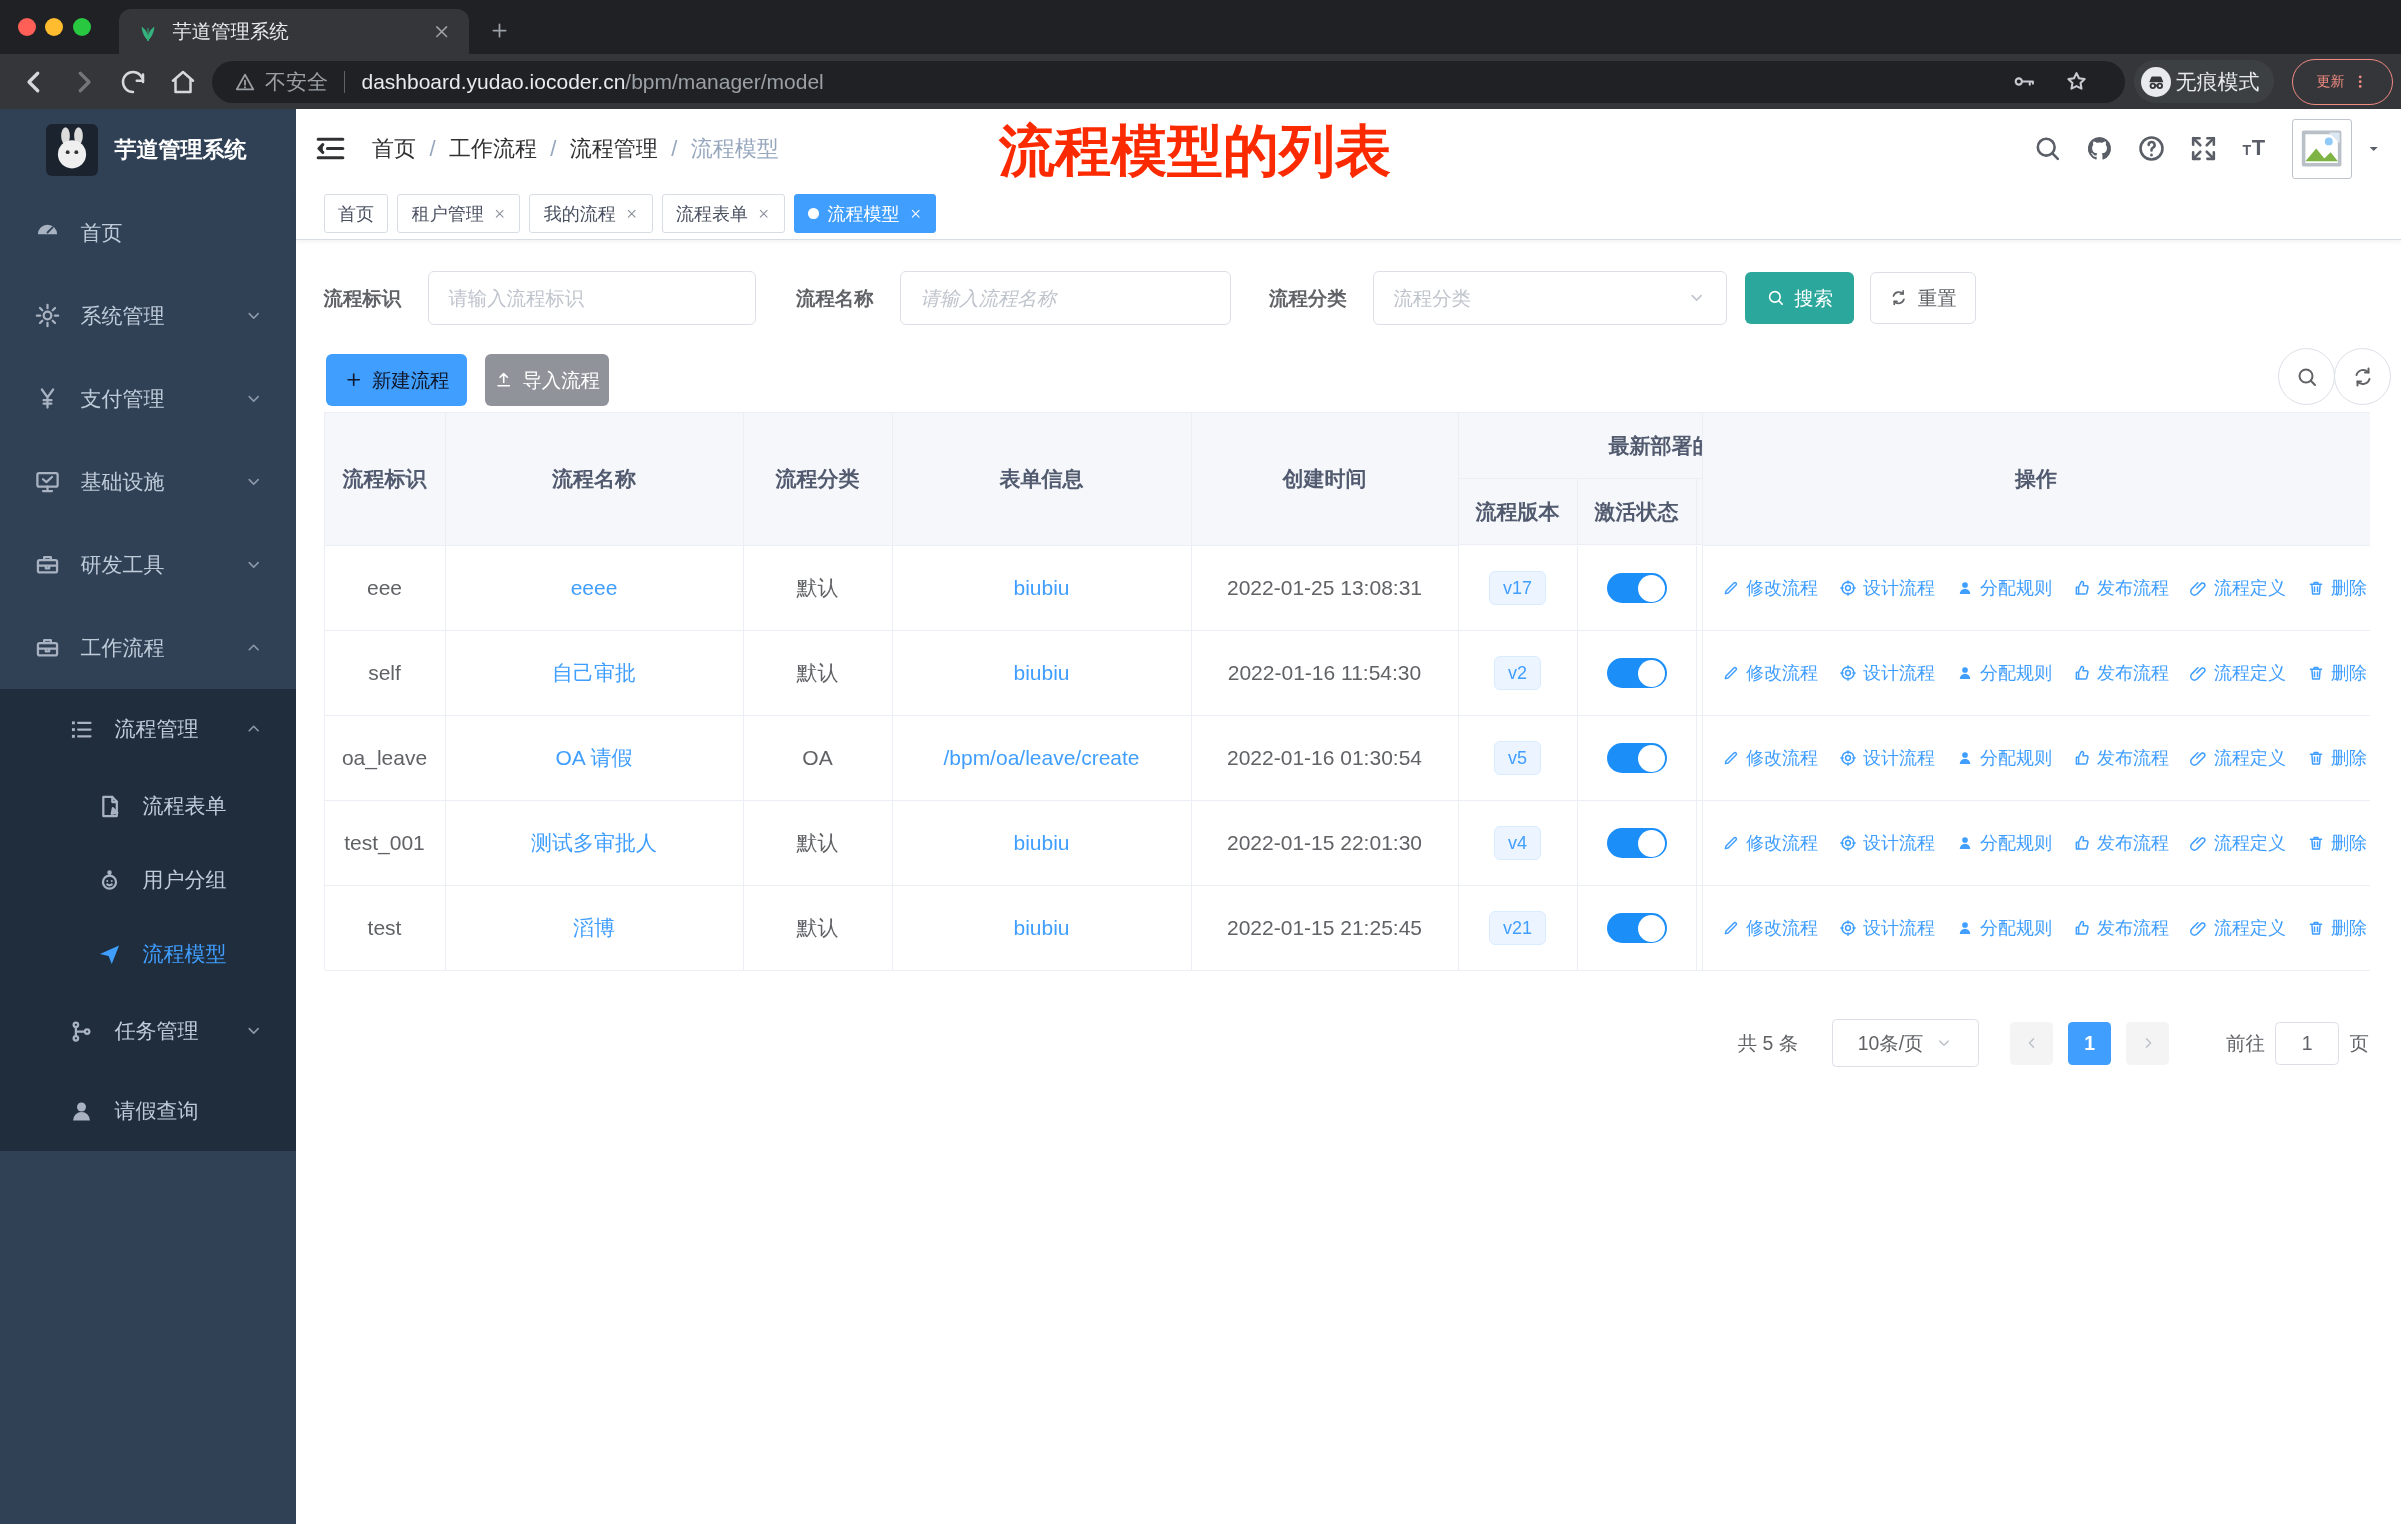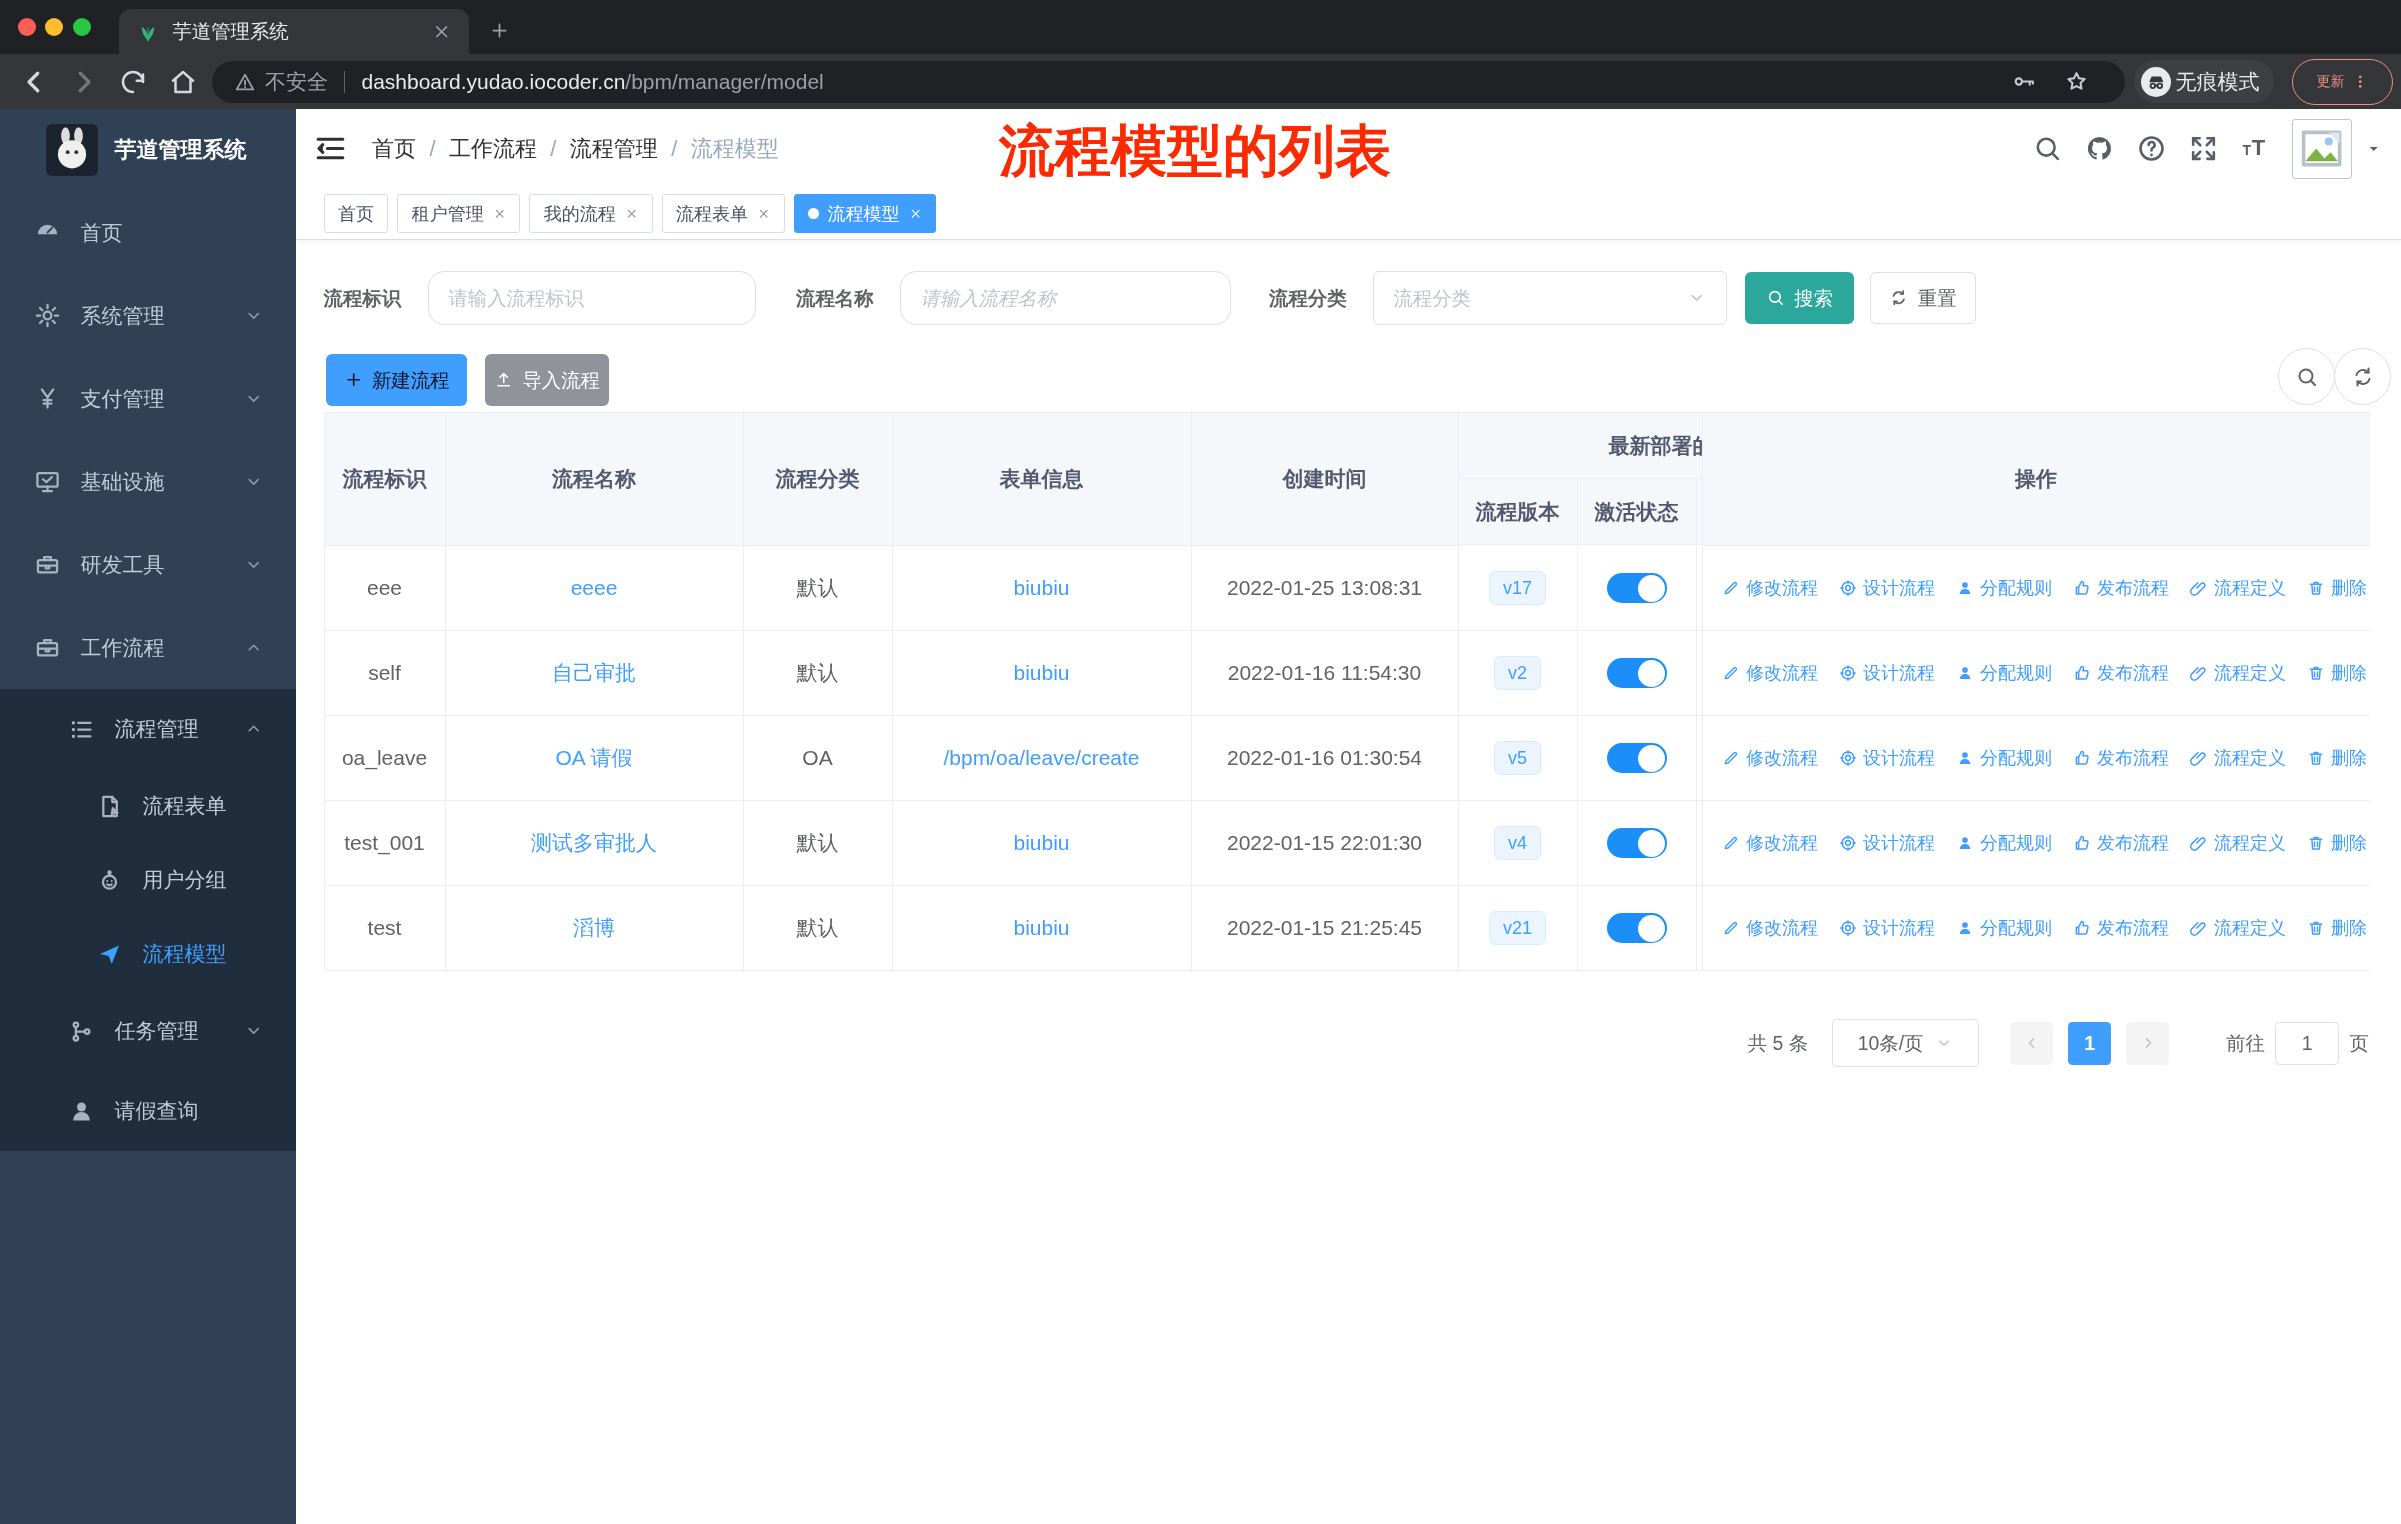--- a/index.html
+++ b/index.html
@@ -81,21 +81,21 @@
     display:flex;align-items:center;padding:0 13.4px;gap:9px;border-radius:3px}
   .tag .dot{width:10.4px;height:10.4px;border-radius:50%;background:#fff;display:none}
   .tag .tx{width:13.4px;height:13.4px;color:#8b919c}
   .tag.active{background:var(--accent);border-color:var(--accent);color:#fff}
   .tag.active .dot{display:block}
   .tag.active .tx{color:#fff}
 
   
   .flabel{position:absolute;top:162px;height:54px;display:flex;align-items:center;
     font-size:19.4px;font-weight:bold;color:#606266;white-space:nowrap}
-  .finput{position:absolute;top:162px;height:54px;border:0.7px solid #dcdfe6;border-radius:16px;
+  .finput{position:absolute;top:162px;height:54px;border:0.7px solid #dcdfe6;border-radius:6px;
     font-size:19.4px;color:#606266;padding:0 19.4px;outline:none;background:#fff;
     font-family:"Liberation Sans","DejaVu Sans",sans-serif}
   .finput::placeholder{color:#bfc4cc}
   .fselect{position:absolute;top:162px;height:54px;border:0.7px solid #dcdfe6;border-radius:6px;background:#fff;
     display:flex;align-items:center;justify-content:space-between;padding:0 19.4px;font-size:19.4px;color:#bfc4cc}
   .fselect .chev{width:19.4px;height:19.4px;color:#c0c4cc}
   .btn{position:absolute;height:52px;border-radius:6px;display:flex;align-items:center;justify-content:center;
     gap:9px;font-size:19.4px;border:none;cursor:pointer;font-family:inherit}
   .btn .bic{width:19.4px;height:19.4px}
   .btn-search{left:1449px;top:163px;width:109px;background:var(--teal);color:#fff}
@@ -130,21 +130,21 @@
   .fixedcol{position:absolute;left:1377px;top:0;width:668px;height:558px;background:#fff;border-left:0.7px solid var(--border)}
   .fhead{height:133px;background:var(--head-bg);border-bottom:0.7px solid var(--border);
     display:flex;align-items:center;justify-content:center;font-weight:bold;color:var(--headtxt)}
   .frow{height:85px;border-bottom:0.7px solid var(--border);display:flex;align-items:center;padding-left:19.4px;gap:21px}
   .alink{display:flex;align-items:center;gap:6px;color:var(--accent);font-size:18px;cursor:pointer;white-space:nowrap}
   .alink .aic{width:18px;height:18px}
 
   
   .pgn{position:absolute;left:0;top:907px;width:2073px;height:54px;display:flex;align-items:center;
     justify-content:flex-end;font-size:19.4px;color:#606266;gap:0}
-  .pgn .total{margin-right:24px}
+  .pgn .total{margin-right:34px}
   .psel{width:147px;height:48px;border:0.7px solid #dcdfe6;border-radius:4.5px;display:flex;align-items:center;
     justify-content:center;gap:12px;color:#606266;margin-right:31px}
   .psel .chev{width:18px;height:18px;color:#c0c4cc}
   .pbtn{width:43px;height:43px;border-radius:4.5px;background:#f4f4f5;color:#c0c4cc;
     display:flex;align-items:center;justify-content:center;margin-right:15px}
   .pbtn .bic{width:18px;height:18px}
   .pcur{width:43px;height:43px;border-radius:4.5px;background:var(--accent);color:#fff;
     display:flex;align-items:center;justify-content:center;margin-right:15px;font-weight:bold}
   .goto-l{margin-left:42px;margin-right:10.4px}
   .ginput{width:64px;height:43px;border:0.7px solid #dcdfe6;border-radius:4.5px;text-align:center;

